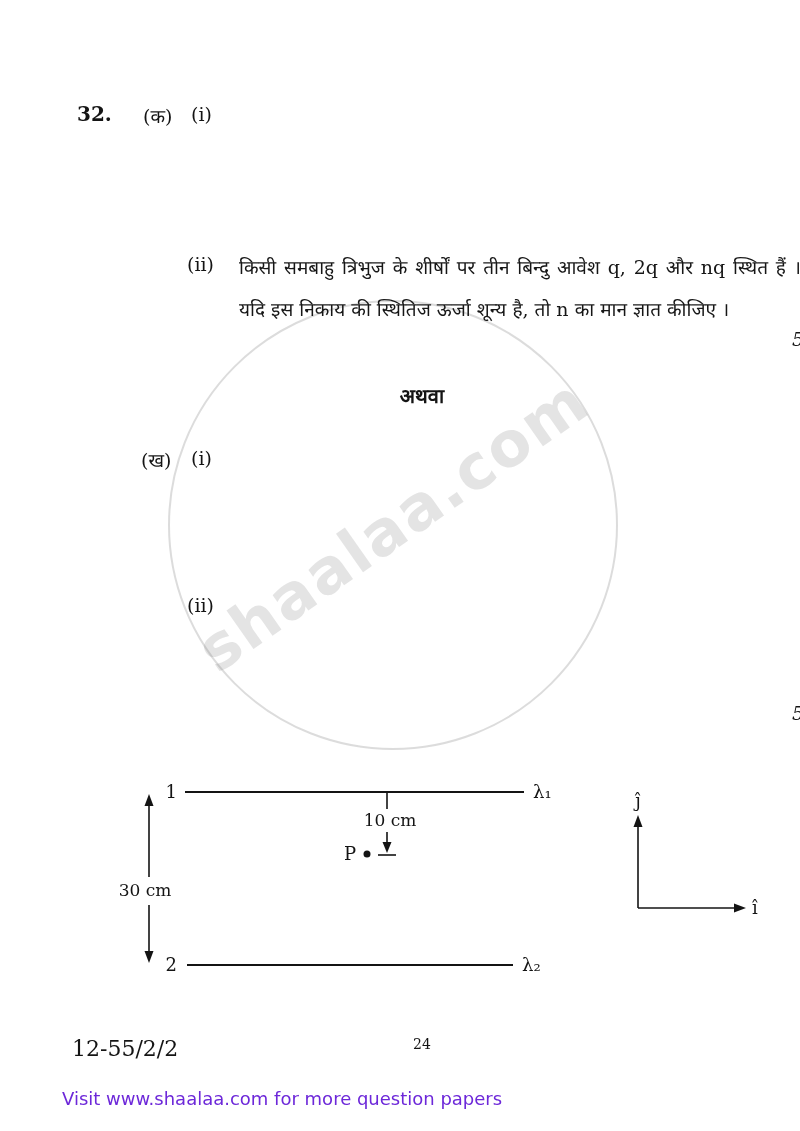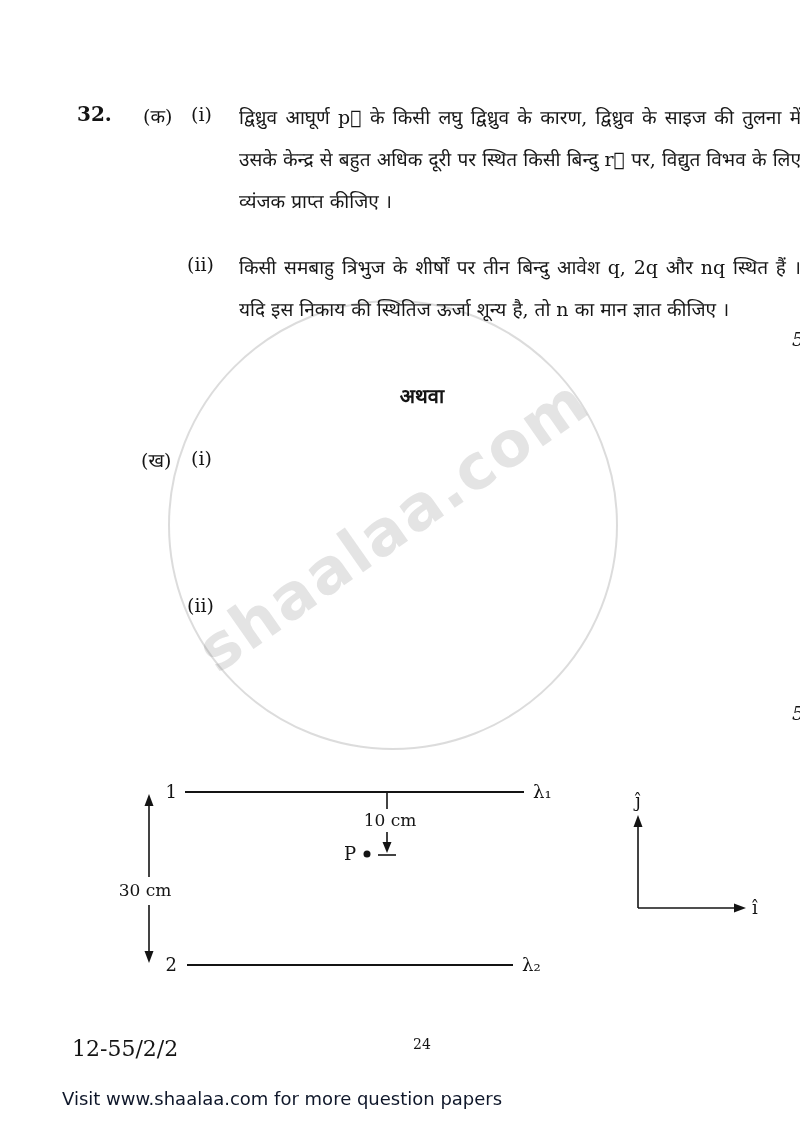--- a/index.html
+++ b/index.html
@@ -51,40 +51,39 @@
     font-family:"DejaVu Serif","Liberation Serif",serif;
     fill:#141414;
   }
 
   .footer-code { left:28px; top:1036px; font-size:22px; }
   .footer-page { left:0; top:1036px; width:100%; text-align:center; font-size:14px; }
   .footer-note {
     left:18px; top:1088px;
     font-family:"DejaVu Sans","Liberation Sans",sans-serif;
     font-size:18px;
-    color:#0f172a;
+    color:#6d28d9;
   }
 </style>
 </head>
 <body>
 
 <div class="page">
 
   <div class="abs watermark-wrap">
     <div class="watermark-circle"></div>
     <div class="watermark-text">shaalaa.com</div>
   </div>
 
   <div class="content">
 
     <span class="abs qnum" style="left:33px; top:102px;">32.</span>
     <span class="abs plabel" style="left:99px; top:103px;">(क)</span>
 
     <span class="abs sublabel" style="left:147px; top:103px;">(i)</span>
-    <p class="abs qtext" style="left:195px; top:96px; width:562px;">द्विध्रुव आघूर्ण p⃗ के किसी लघु द्विध्रुव के कारण, द्विध्रुव के साइज की तुलना में उसके केन्द्र से बहुत अधिक दूरी पर स्थित किसी बिन्दु r⃗ पर, विद्युत विभव के लिए व्यंजक प्राप्त कीजिए ।</p>
 
     <span class="abs sublabel" style="left:143px; top:253px;">(ii)</span>
     <p class="abs qtext" style="left:195px; top:246px; width:562px;">किसी समबाहु त्रिभुज के शीर्षों पर तीन बिन्दु आवेश q, 2q और nq स्थित हैं । यदि इस निकाय की स्थितिज ऊर्जा शून्य है, तो n का मान ज्ञात कीजिए ।</p>
     <span class="abs marks" style="left:748px; top:328px;">5</span>
 
     <div class="abs orword" style="left:0; top:382px;">अथवा</div>
 
     <span class="abs plabel" style="left:97px; top:447px;">(ख)</span>
 
     <span class="abs sublabel" style="left:147px; top:447px;">(i)</span>

